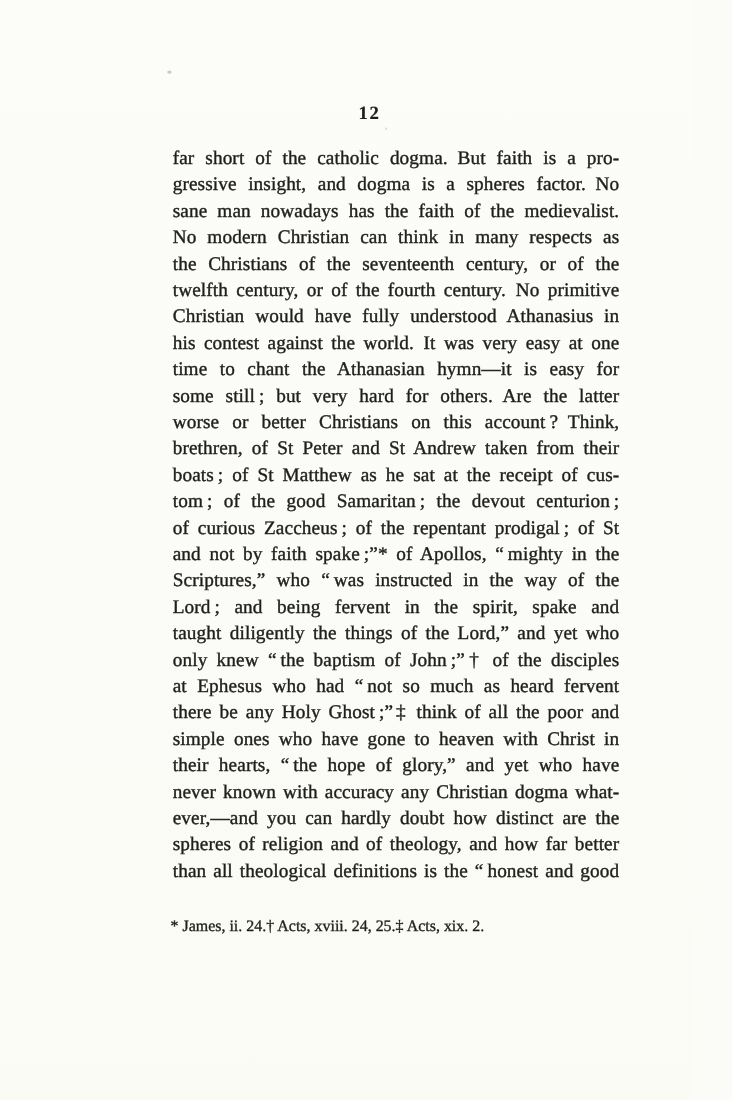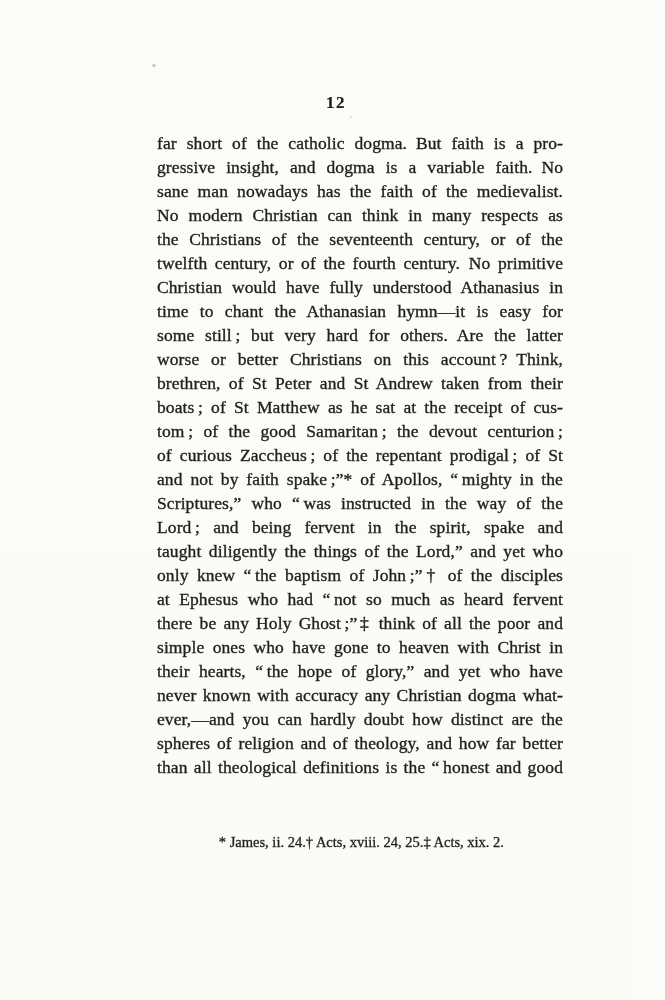--- a/index.html
+++ b/index.html
@@ -43,21 +43,21 @@
     white-space: nowrap;
     letter-spacing: 0.1px;
     -webkit-text-stroke: 0.35px #24231f;
   }
   .footnotes {
     position: absolute;
     top: 832px;
     left: 155px;
     width: 349px;
     display: flex;
-    justify-content: flex-end;
+    justify-content: flex-start;
     font-size: 14.5px;
     line-height: 20px;
     -webkit-text-stroke: 0.3px #24231f;
   }
   .footnote { white-space: nowrap; }
   .speck {
     position: absolute;
     border-radius: 50%;
     background: #b9bab4;
   }
@@ -65,26 +65,27 @@
   .speck-2 { left: 350px; top: 116px; width: 2px; height: 2px; opacity: 0.5; }
 </style>
 </head>
 <body>
 
 <div class="page">
   <div class="page-number">12</div>
 
   <div class="text-block">
     <div class="line">far short of the catholic dogma. But faith is a pro-</div>
-    <div class="line">gressive insight, and dogma is a variable faith. No</div>
+    <div class="line">gressive insight, and dogma is a spheres factor. No</div>
     <div class="line">sane man nowadays has the faith of the medievalist.</div>
     <div class="line">No modern Christian can think in many respects as</div>
     <div class="line">the Christians of the seventeenth century, or of the</div>
     <div class="line">twelfth century, or of the fourth century. No primitive</div>
     <div class="line">Christian would have fully understood Athanasius in</div>
+    <div class="line">his contest against the world. It was very easy at one</div>
     <div class="line">time to chant the Athanasian hymn—it is easy for</div>
     <div class="line">some still ; but very hard for others. Are the latter</div>
     <div class="line">worse or better Christians on this account ? Think,</div>
     <div class="line">brethren, of St Peter and St Andrew taken from their</div>
     <div class="line">boats ; of St Matthew as he sat at the receipt of cus-</div>
     <div class="line">tom ; of the good Samaritan ; the devout centurion ;</div>
     <div class="line">of curious Zaccheus ; of the repentant prodigal ; of St</div>
     <div class="line">and not by faith spake ;”* of Apollos, “ mighty in the</div>
     <div class="line">Scriptures,” who “ was instructed in the way of the</div>
     <div class="line">Lord ; and being fervent in the spirit, spake and</div>

